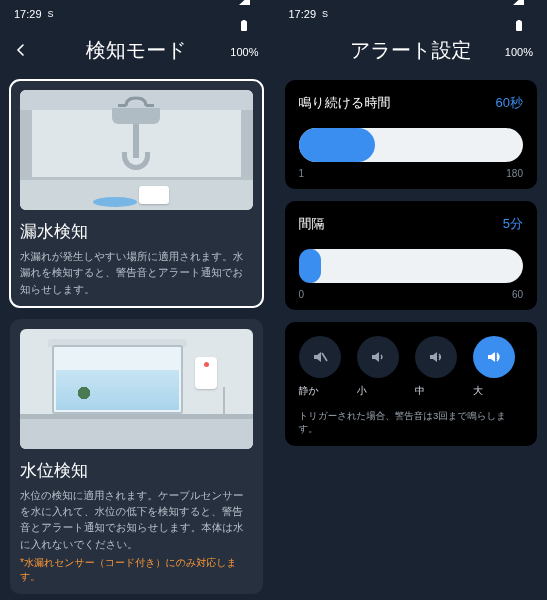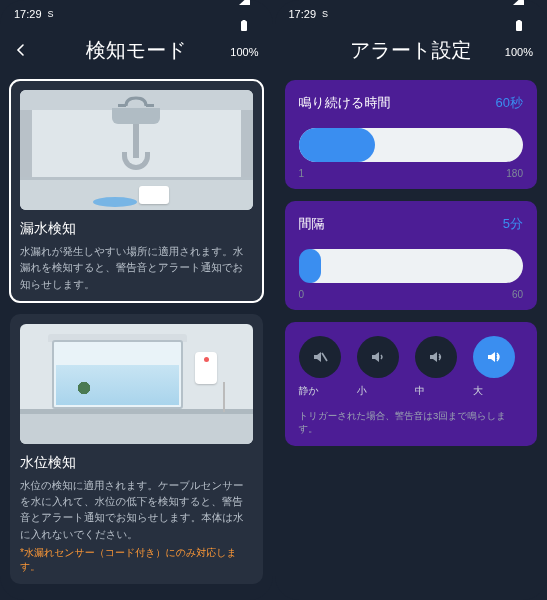--- a/index.html
+++ b/index.html
@@ -64,21 +64,21 @@
   .card.selected { outline: 2px solid #fff; outline-offset: -1px; }
   .card-image {
     width: 100%;
     height: 120px;
     background: #dfe6ea;
     border-radius: 6px;
     margin-bottom: 10px;
     position: relative;
     overflow: hidden;
   }
-  .card-title { font-size: 14px; font-weight: 500; margin-bottom: 5px; }
+  .card-title { font-size: 17px; font-weight: 500; margin-bottom: 5px; }
   .card-desc { font-size: 10.5px; line-height: 1.55; color: #b8c0ca; }
   .card-note { font-size: 10px; color: #ff9936; margin-top: 4px; }
   
   .ill-counter { position:absolute; left:0; right:0; top:0; height:20px; background:#c9d2d8; }
   .ill-faucet { position:absolute; left:50%; top:6px; transform:translateX(-50%); width:44px; height:12px; }
   .ill-sinkbody { position:absolute; left:50%; top:18px; transform:translateX(-50%); width:48px; height:16px; background:#b0bcc4; border-radius:0 0 6px 6px; }
   .ill-pipe { position:absolute; left:50%; top:34px; transform:translateX(-50%); width:6px; height:34px; background:#a9b3bb; }
   .ill-trap { position:absolute; left:calc(50% - 14px); top:62px; width:28px; height:18px; border:5px solid #a9b3bb; border-top:none; border-radius:0 0 14px 14px; }
   .ill-shelf { position:absolute; left:0; right:0; bottom:30px; height:3px; background:#b8c2c9; }
   .ill-floor { position:absolute; left:0; right:0; bottom:0; height:30px; background:#cdd6db; }
@@ -90,21 +90,21 @@
   .ill2-table { position:absolute; left:0; right:0; bottom:0; height:30px; background:#c7d0d6; }
   .ill2-tabletop { position:absolute; left:0; right:0; bottom:30px; height:5px; background:#aeb9c0; }
   .ill2-tank { position:absolute; left:32px; right:70px; top:16px; bottom:35px; background:#e9f3f8; border:2px solid #b4c0c8; border-radius:3px; }
   .ill2-water { position:absolute; left:2px; right:2px; bottom:2px; height:62%; background:linear-gradient(#c7e4f3,#a9d4ec); }
   .ill2-plant { position:absolute; left:22px; bottom:6px; width:16px; height:26px; background:radial-gradient(circle,#4a7a52 40%,transparent 42%); border-radius:50% 50% 40% 40%; }
   .ill2-lid { position:absolute; left:28px; right:66px; top:10px; height:8px; background:#d6dde2; border-radius:3px 3px 0 0; }
   .ill2-sensor { position:absolute; right:36px; top:28px; width:22px; height:32px; background:#fff; border-radius:4px; box-shadow:0 1px 2px rgba(0,0,0,.2); }
   .ill2-led { position:absolute; right:44px; top:33px; width:5px; height:5px; background:#f15c5c; border-radius:50%; }
   .ill2-cable { position:absolute; right:28px; top:58px; width:2px; height:30px; background:#bbb; }
   
-  .setting-block { background:#4c1d95; border-radius:10px; padding:14px 14px 10px; margin-bottom:12px; }
+  .setting-block { background:#000000; border-radius:10px; padding:14px 14px 10px; margin-bottom:12px; }
   .setting-row { display:flex; justify-content:space-between; align-items:center; margin-bottom:16px; }
   .setting-label { color:#fff; font-size:13px; }
   .setting-value { color:#3a8ef0; font-size:13px; }
   .slider-track { position:relative; height:34px; background:#eef2f4; border-radius:17px; margin-bottom:6px; }
   .slider-fill { position:absolute; left:0; top:0; bottom:0; background:#3a8ef0; border-radius:17px; }
   .slider-bounds { display:flex; justify-content:space-between; color:#7e8a99; font-size:10px; }
   .volume-title { color:#fff; font-size:13px; margin-bottom:14px; }
   .volume-row { display:flex; justify-content:space-between; gap:8px; }
   .volume-opt { flex:1; display:flex; flex-direction:column; gap:6px; }
   .volume-btn { width:42px; height:42px; border-radius:50%; background:#1a2332; display:flex; align-items:center; justify-content:center; }

